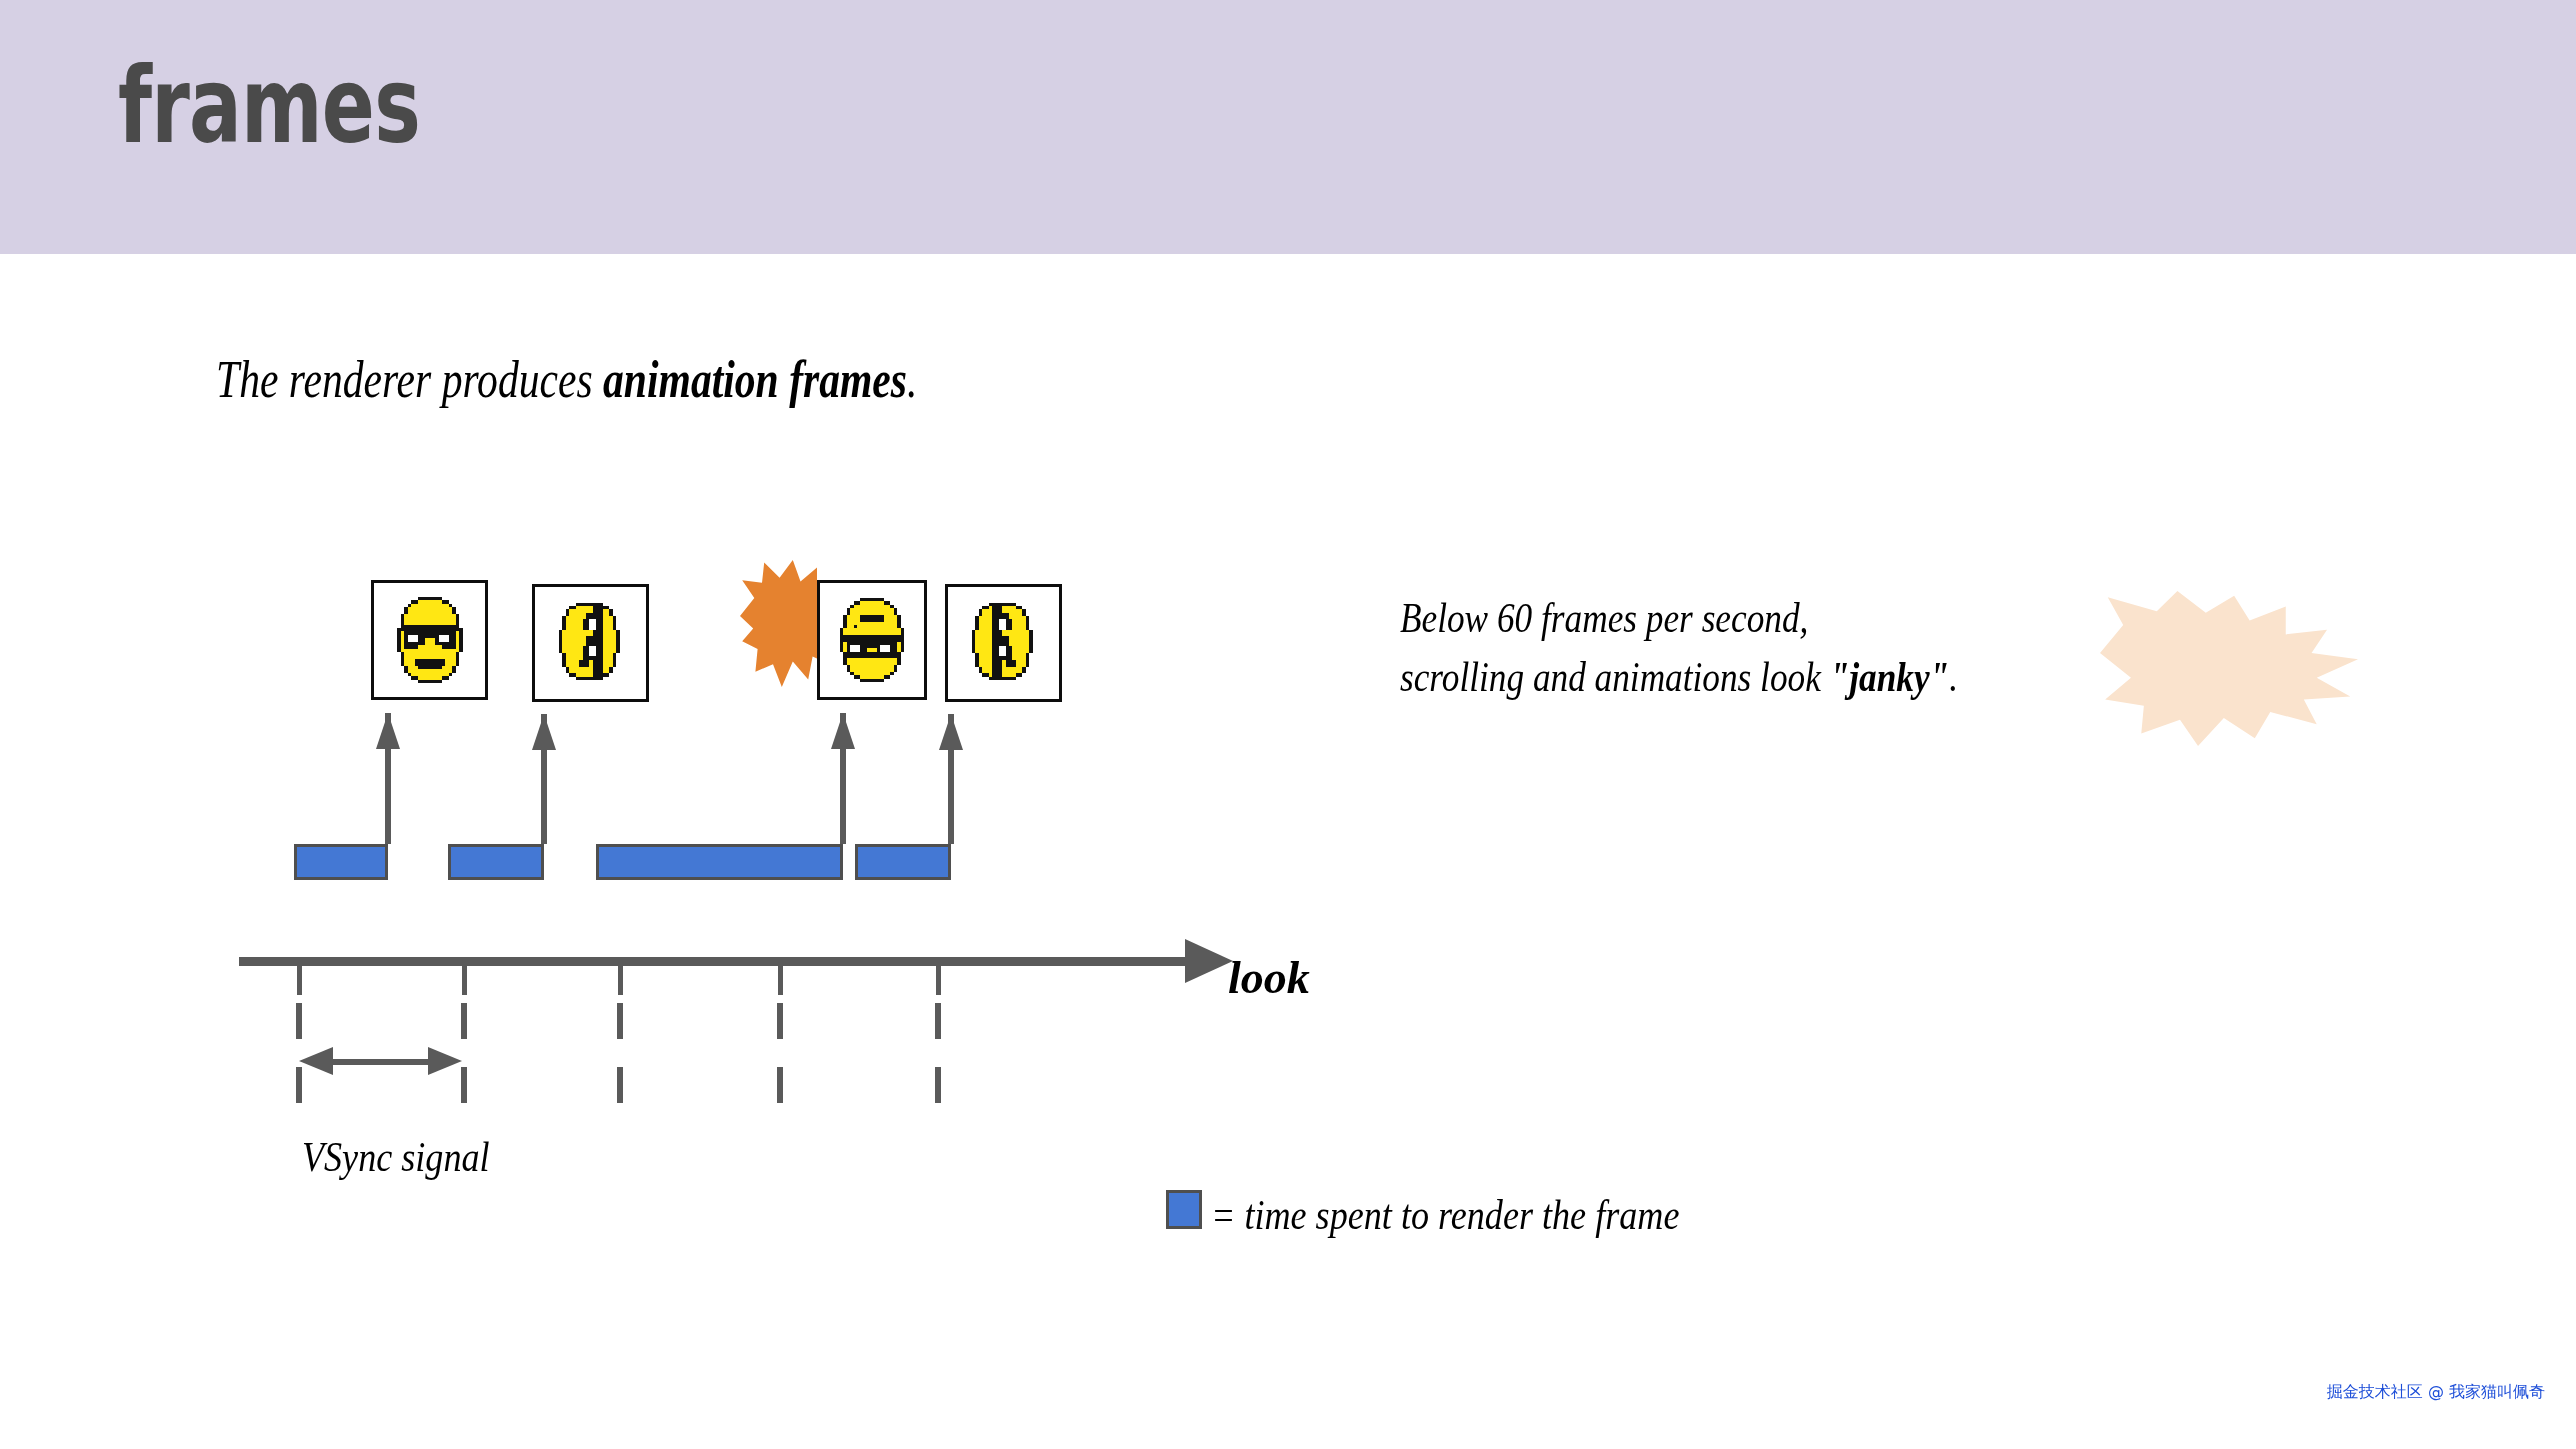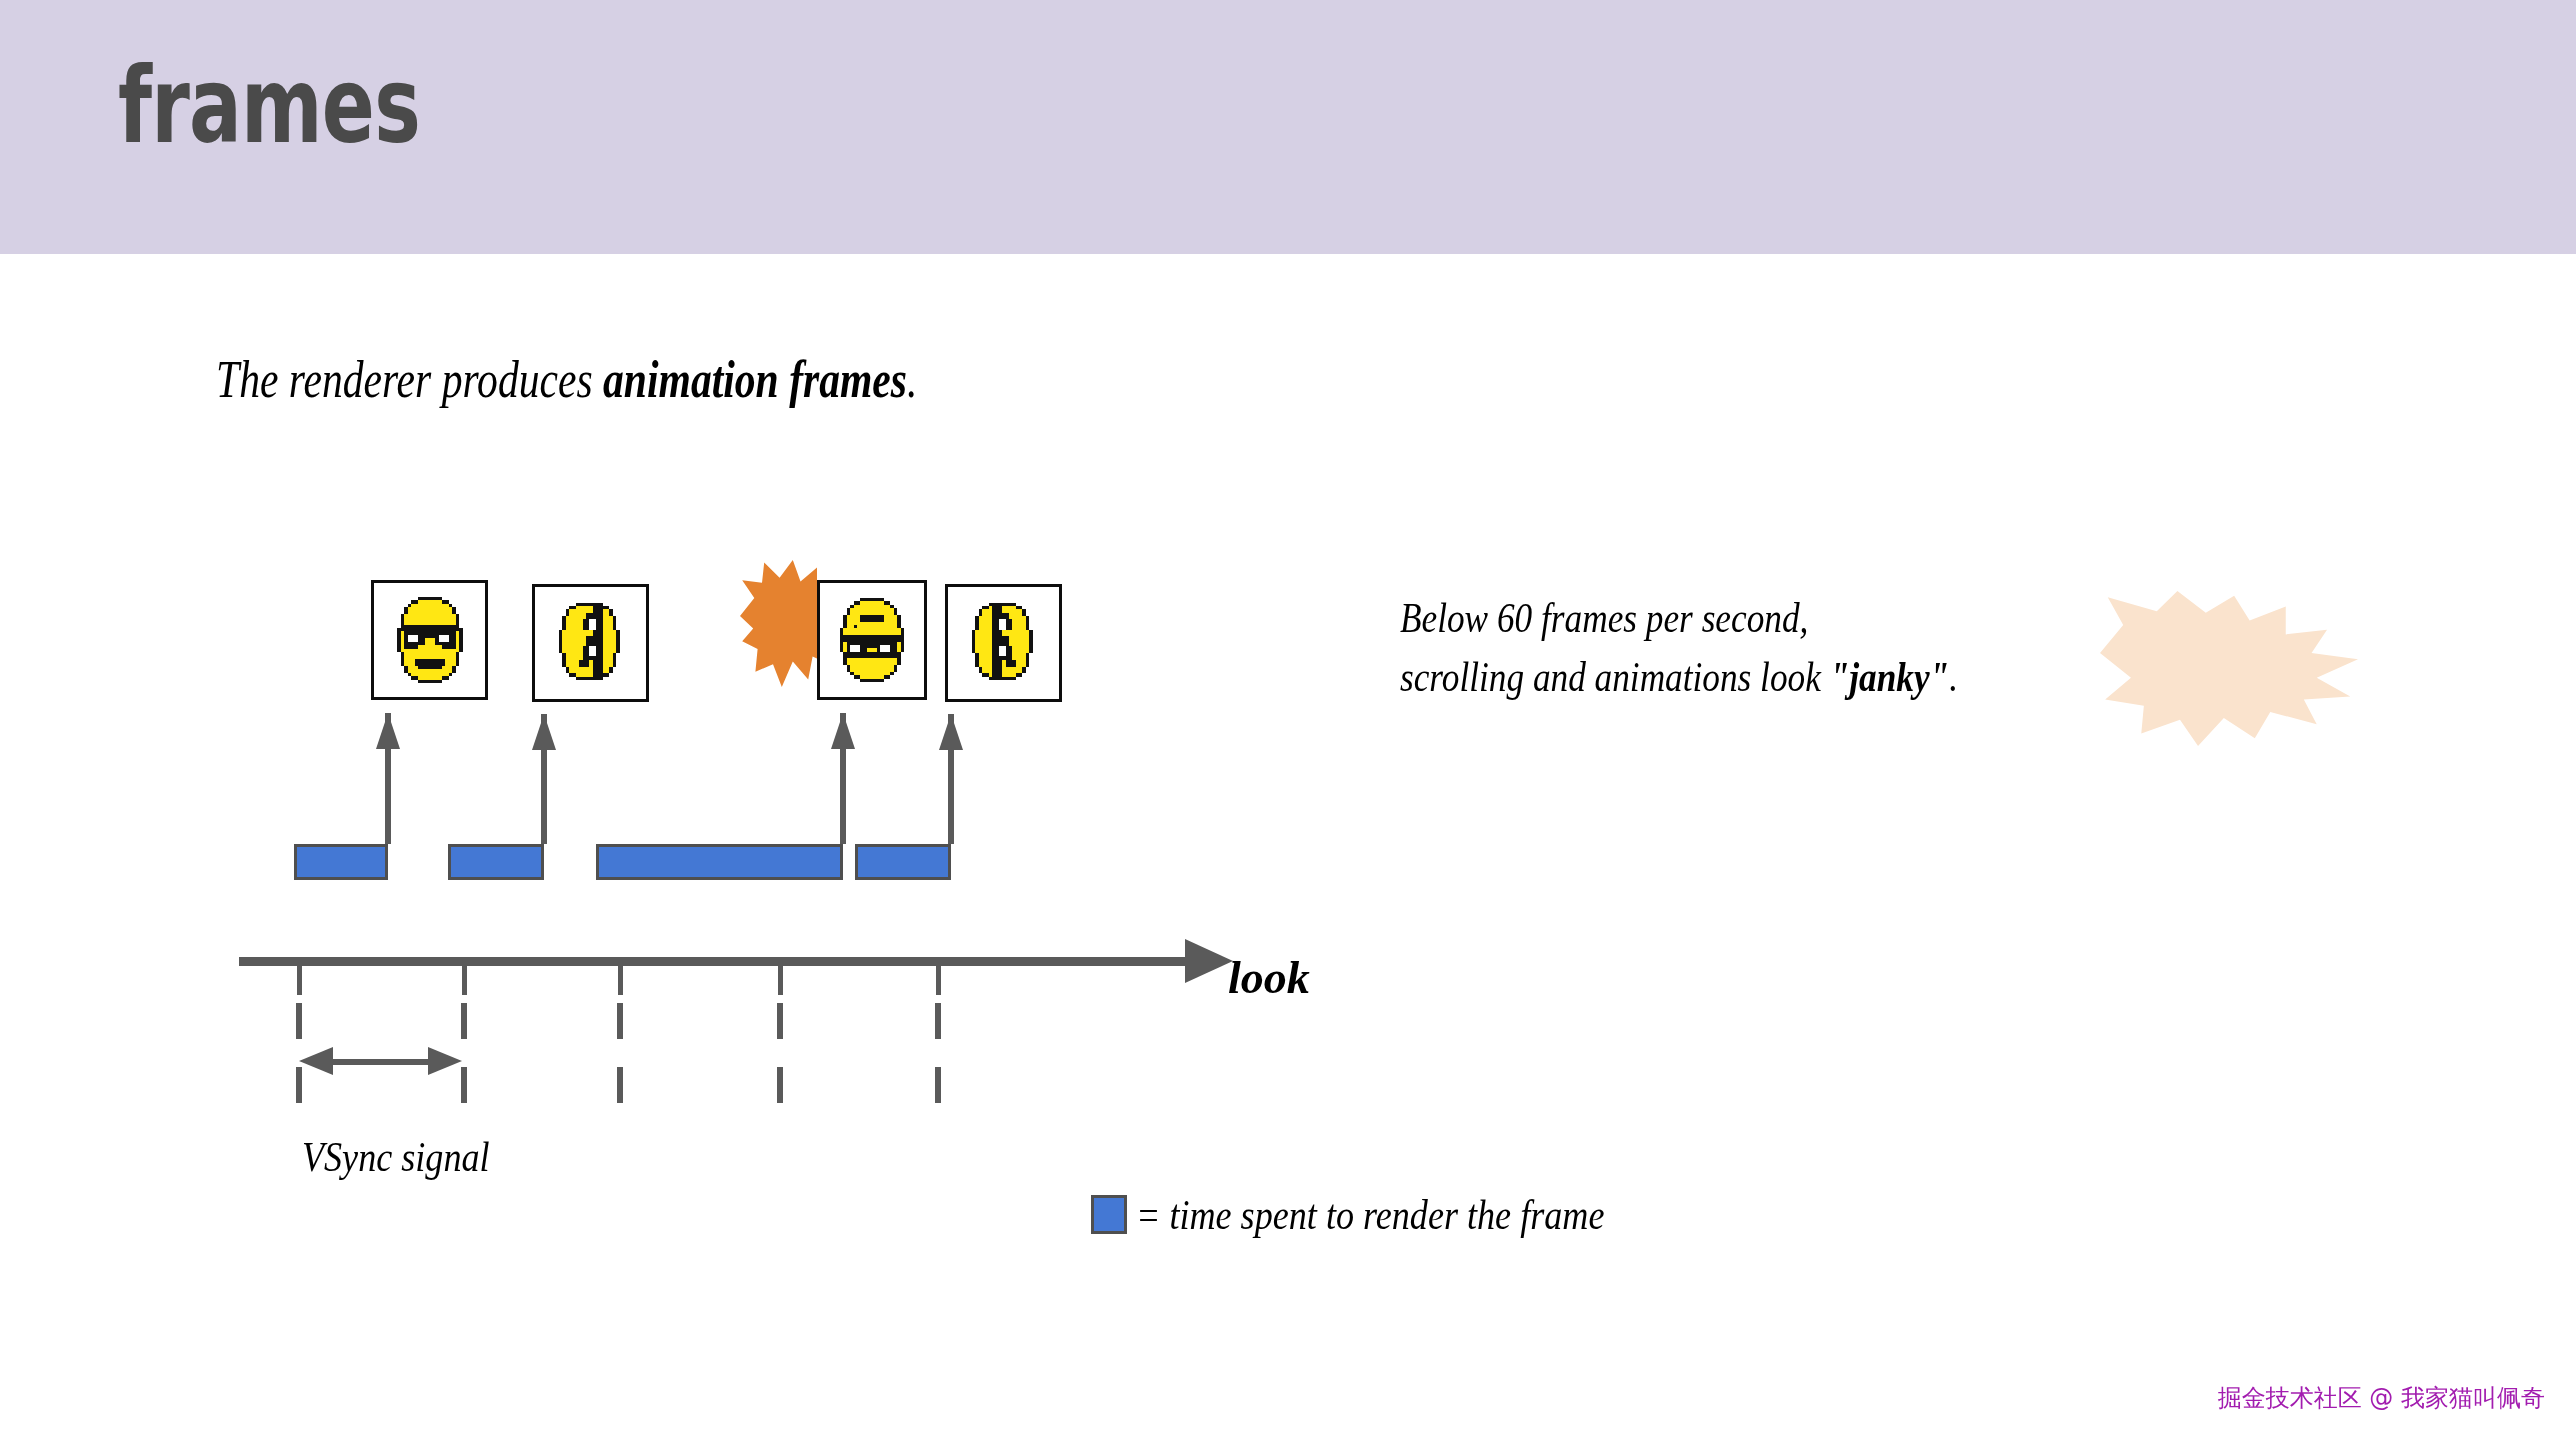--- a/index.html
+++ b/index.html
@@ -251,24 +251,24 @@
     font-style: italic;
     color: #000;
     white-space: nowrap;
     transform: scaleX(0.84);
     transform-origin: left top;
   }
 
   
   #legend {
     position: absolute;
-    left: 1091px;
+    left: 1166px;
     top: 1190px;
     display: flex;
-    align-items: center;
+    align-items: flex-start;
   }
   #legend-swatch {
     width: 36px;
     height: 39px;
     background: #4478d4;
     border: 3.4px solid #4f4f4f;
     box-sizing: border-box;
     flex: 0 0 auto;
   }
   #legend-text {
@@ -280,22 +280,22 @@
     transform: scaleX(0.84);
     transform-origin: left center;
   }
 
   
   #watermark {
     position: absolute;
     right: 31px;
     top: 1382px;
     font-family: "DejaVu Sans", sans-serif;
-    font-size: 24px;
-    color: #a21caf;
+    font-size: 16px;
+    color: #1d4ed8;
     white-space: nowrap;
   }
 </style>
 </head>
 <body>
 
 <div id="slide">
 
   <div id="header-band"></div>
   <div id="slide-title">frames</div>

